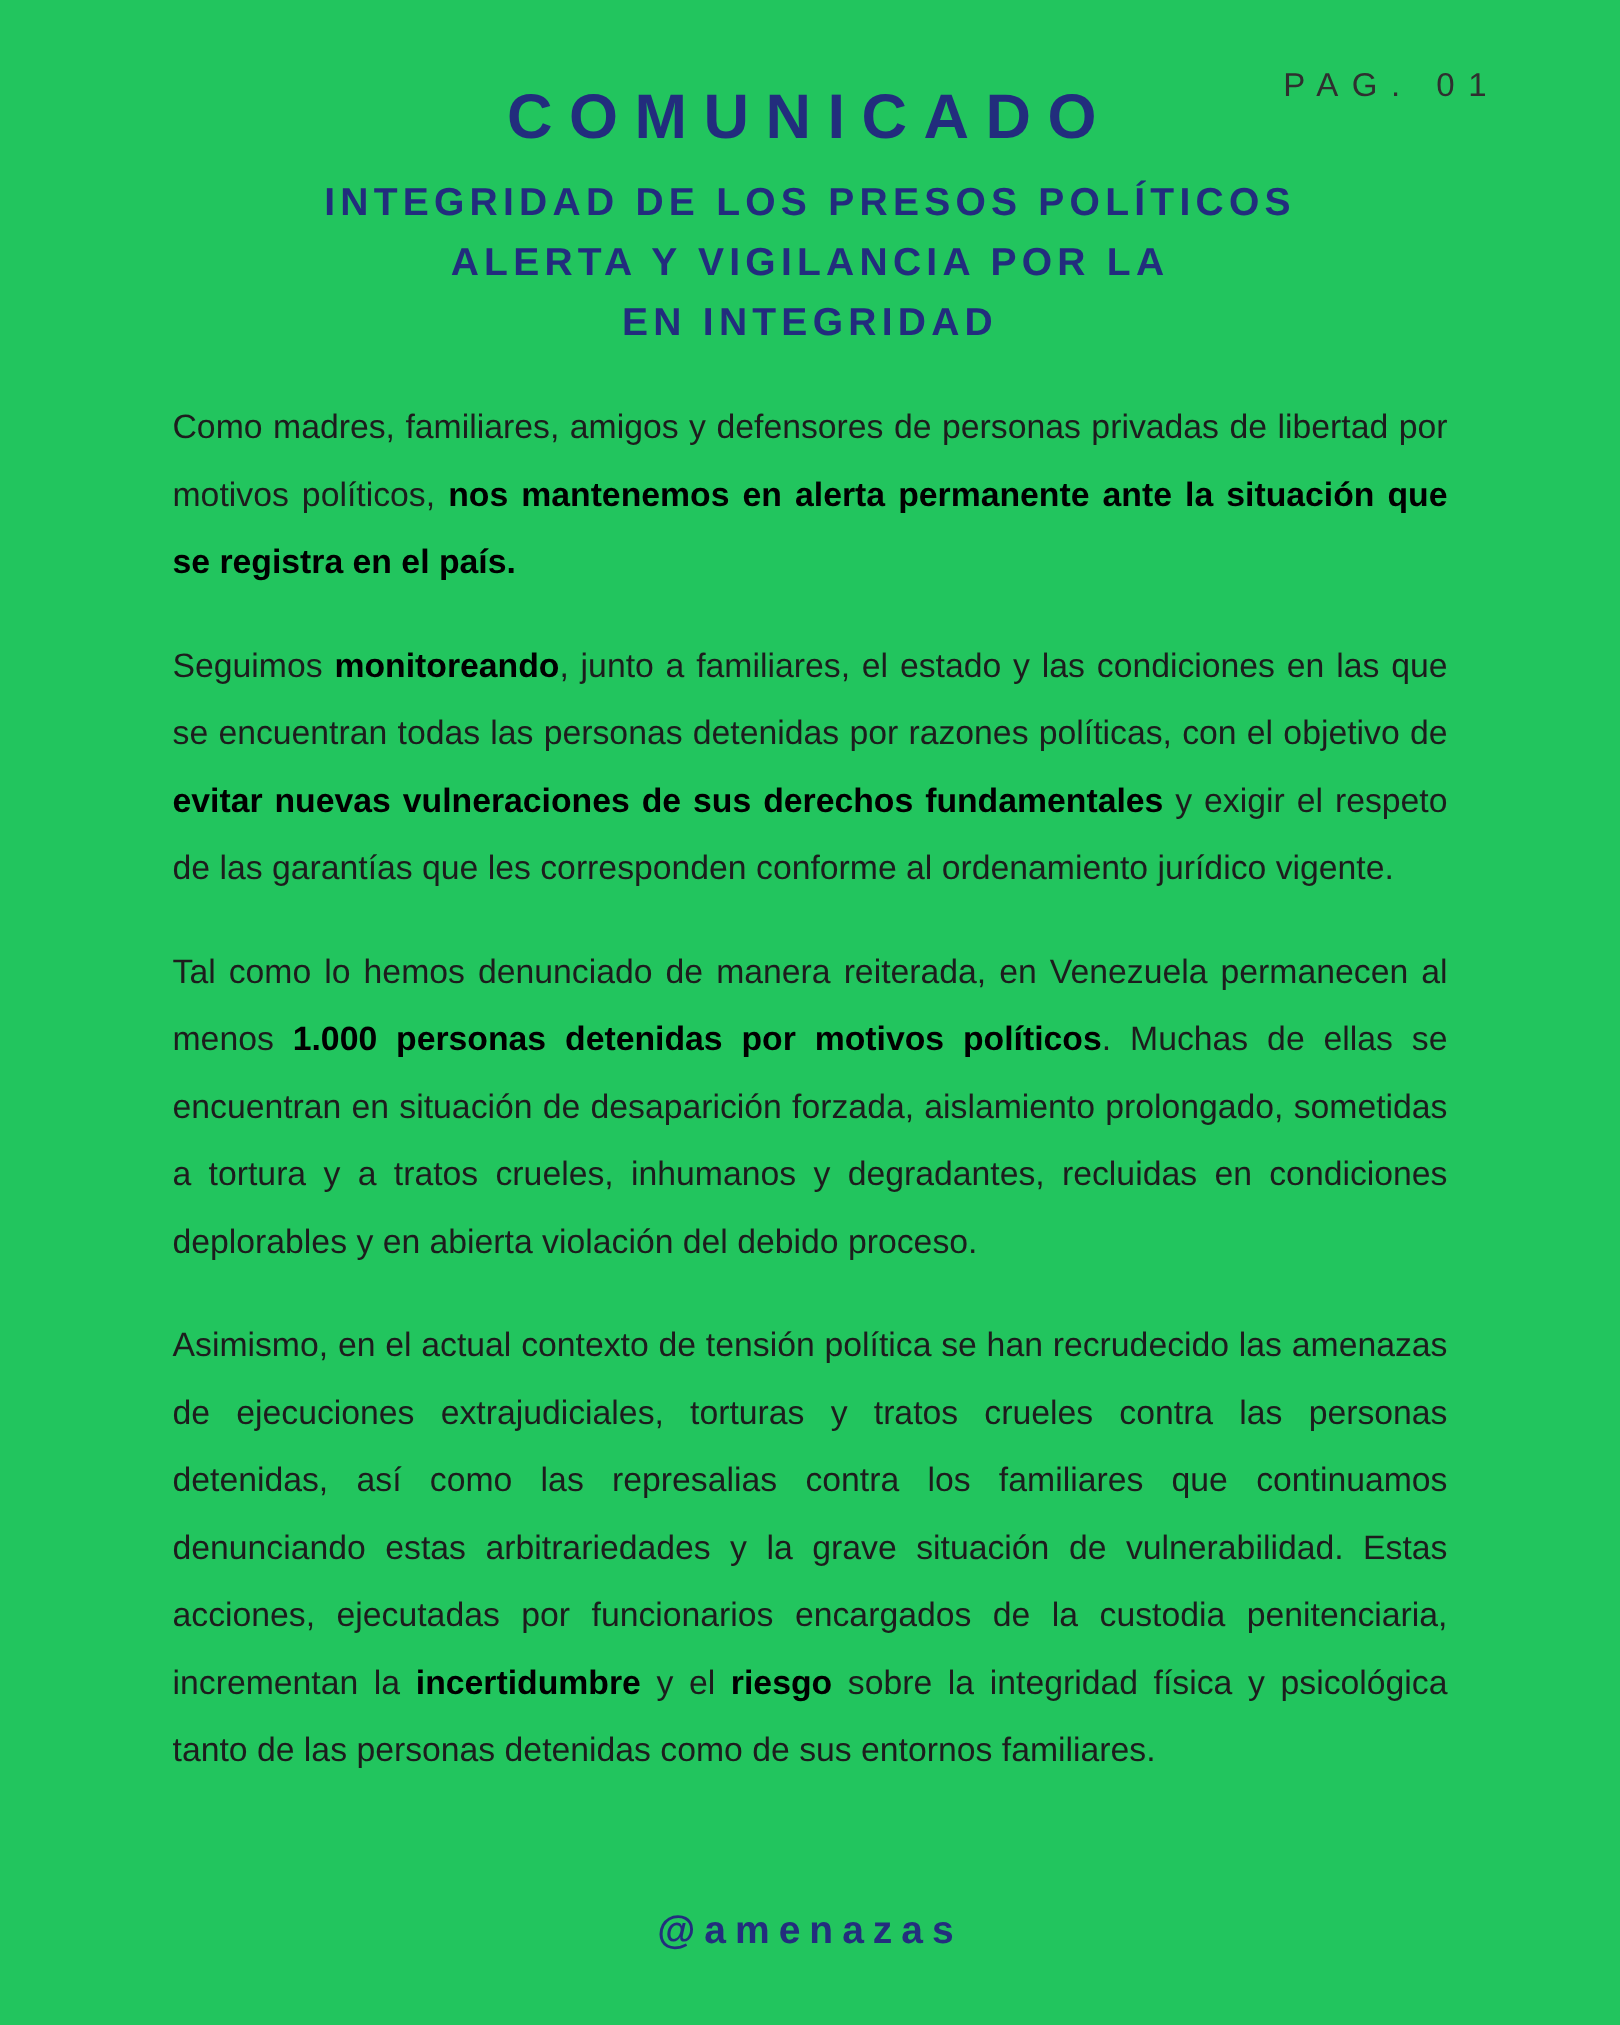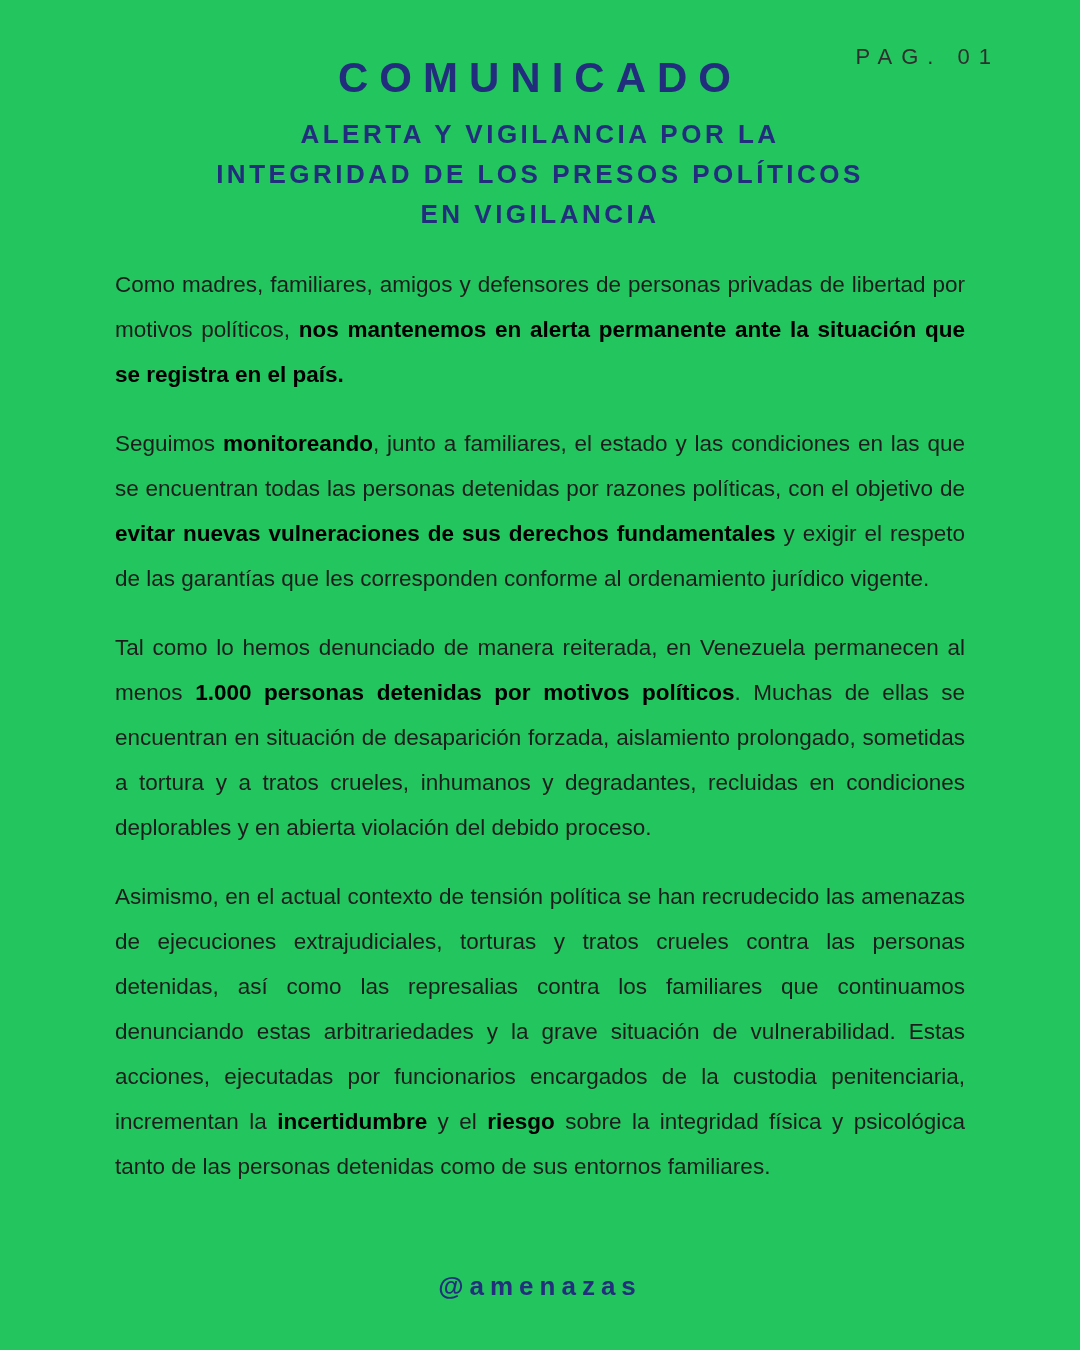--- a/index.html
+++ b/index.html
@@ -65,23 +65,23 @@
 </head>
 <body>
 
 <div class="page">
 
   <div class="pag-label">PAG. 01</div>
 
   <h1 class="doc-title">COMUNICADO</h1>
 
   <div class="doc-subtitle">
+    <div>INTEGRIDAD DE LOS PRESOS POLÍTICOS</div>
     <div>ALERTA Y VIGILANCIA POR LA</div>
-    <div>INTEGRIDAD DE LOS PRESOS POLÍTICOS</div>
-    <div>EN VIGILANCIA</div>
+    <div>EN INTEGRIDAD</div>
   </div>
 
   <div class="doc-body">
     <p><span>Como madres, familiares, amigos y defensores de personas privadas de libertad por motivos políticos, </span><strong>nos mantenemos en alerta permanente ante la situación que se registra en el país.</strong></p>
     <p><span>Seguimos </span><strong>monitoreando</strong><span>, junto a familiares, el estado y las condiciones en las que se encuentran todas las personas detenidas por razones políticas, con el objetivo de </span><strong>evitar nuevas vulneraciones de sus derechos fundamentales</strong><span> y exigir el respeto de las garantías que les corresponden conforme al ordenamiento jurídico vigente.</span></p>
     <p><span>Tal como lo hemos denunciado de manera reiterada, en Venezuela permanecen al menos </span><strong>1.000 personas detenidas por motivos políticos</strong><span>. Muchas de ellas se encuentran en situación de desaparición forzada, aislamiento prolongado, sometidas a tortura y a tratos crueles, inhumanos y degradantes, recluidas en condiciones deplorables y en abierta violación del debido proceso.</span></p>
     <p><span>Asimismo, en el actual contexto de tensión política se han recrudecido las amenazas de ejecuciones extrajudiciales, torturas y tratos crueles contra las personas detenidas, así como las represalias contra los familiares que continuamos denunciando estas arbitrariedades y la grave situación de vulnerabilidad. Estas acciones, ejecutadas por funcionarios encargados de la custodia penitenciaria, incrementan la </span><strong>incertidumbre</strong><span> y el </span><strong>riesgo</strong><span> sobre la integridad física y psicológica tanto de las personas detenidas como de sus entornos familiares.</span></p>
   </div>
 
   <div class="footer-handle">@amenazas</div>

